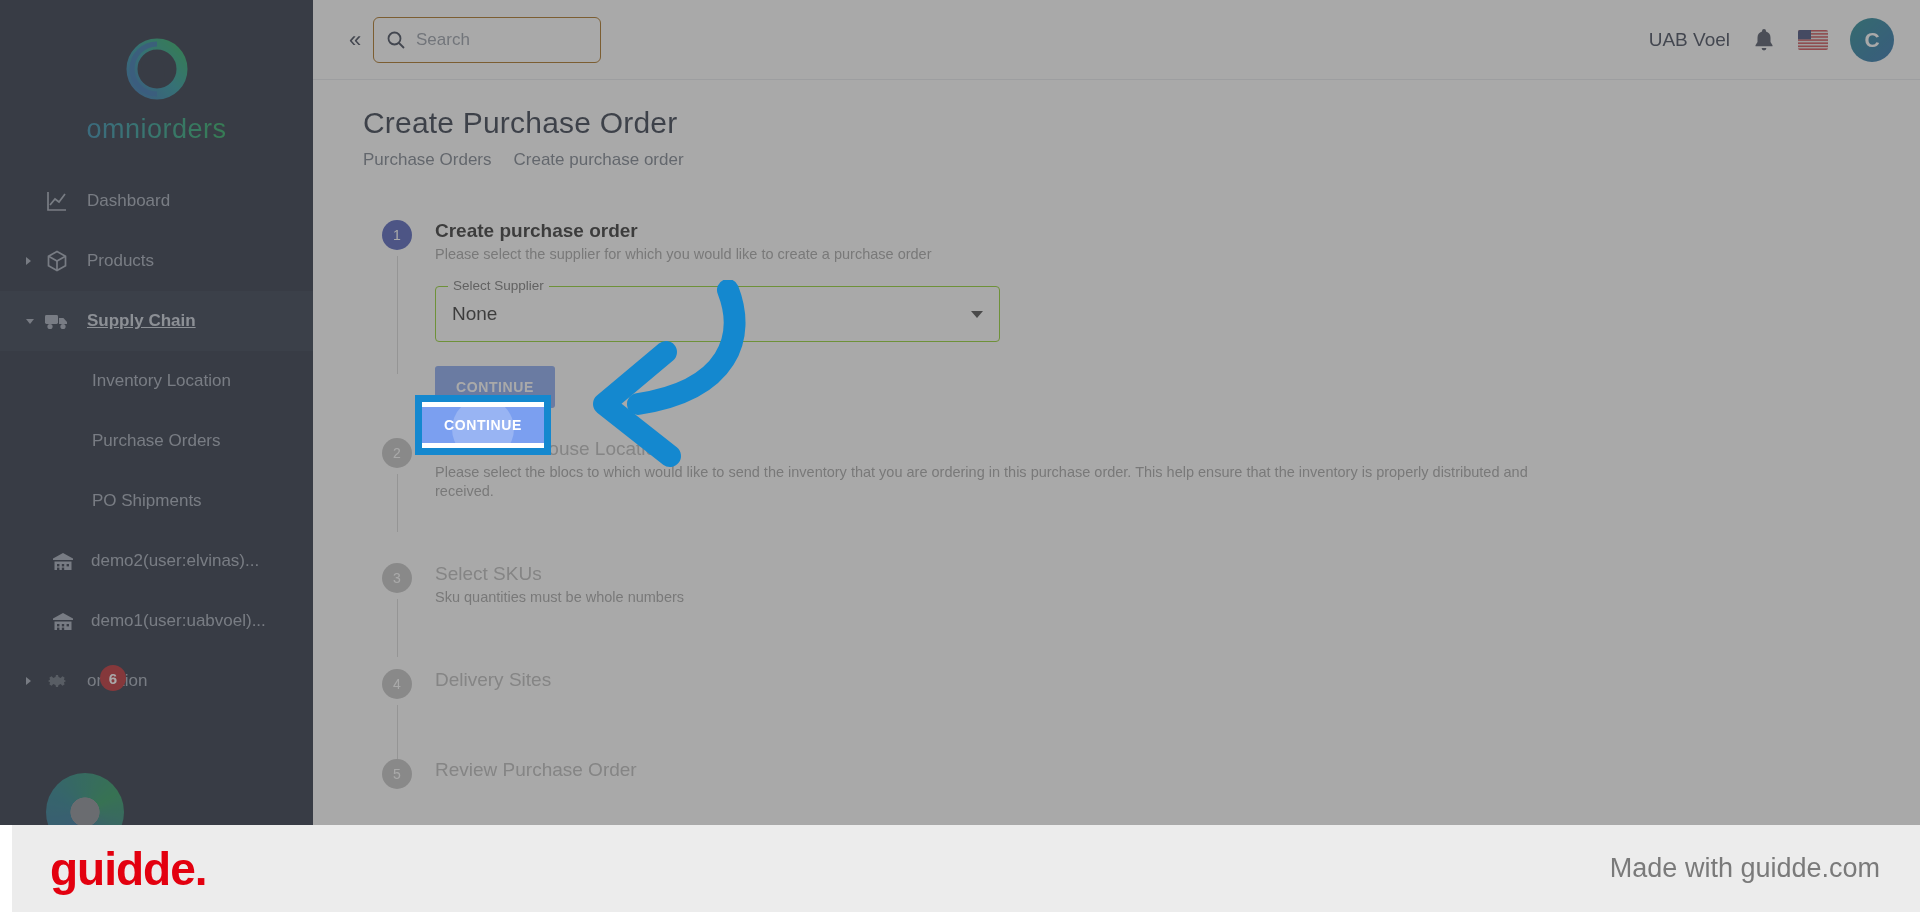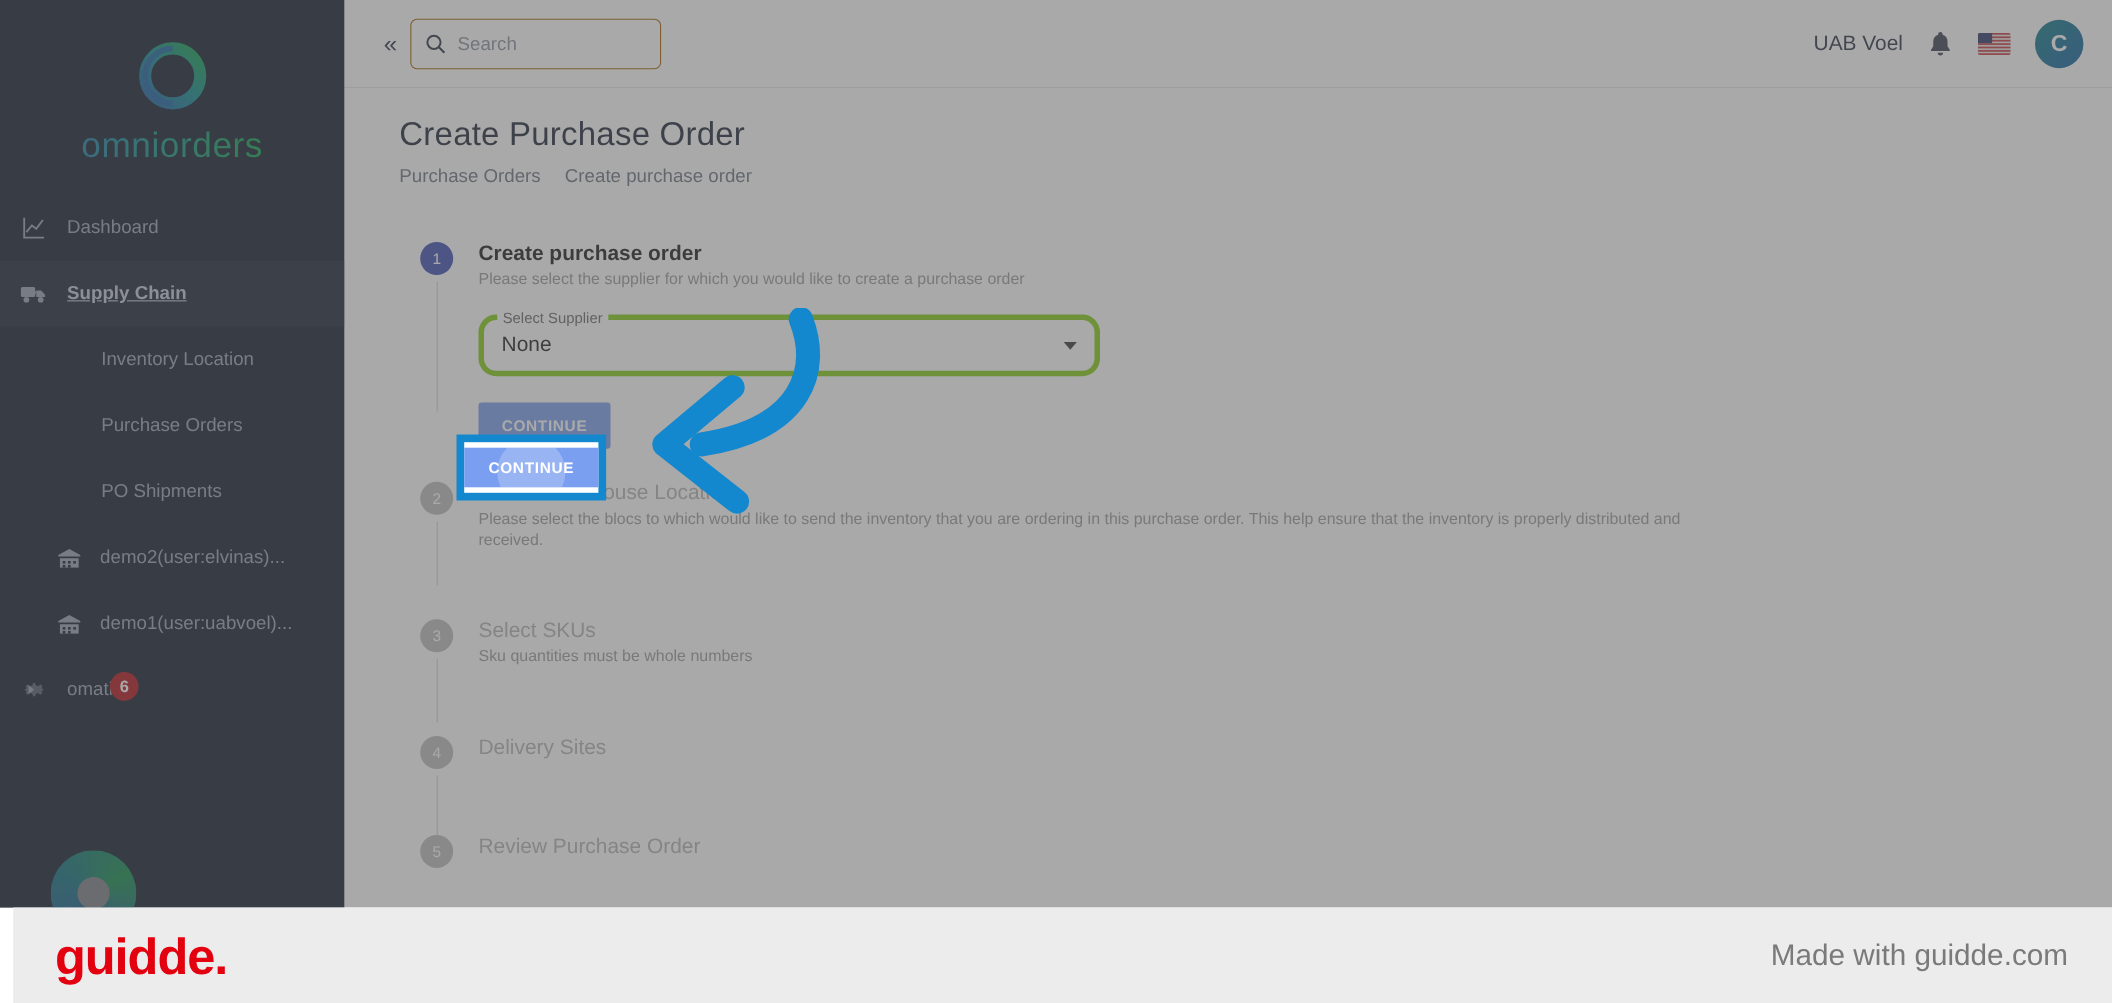--- a/index.html
+++ b/index.html
@@ -16,34 +16,34 @@
     position: absolute; left: 0; top: 0;
     width: 313px; height: 825px;
     background: #141d2e;
     overflow: hidden;
     z-index: 5;
   }
   .logo-wrap { padding-top: 32px; display: flex; flex-direction: column; align-items: center; }
   .logo-mark { width: 74px; height: 74px; position: relative; }
   .logo-text {
     margin-top: 8px;
-    font-size: 32px;
+    font-size: 27px;
     letter-spacing: .5px;
     background: linear-gradient(90deg,#1a7fa8 0%, #159488 45%, #10a34e 100%);
     -webkit-background-clip: text;
     background-clip: text;
     color: transparent;
   }
 
   .nav { margin-top: 26px; }
   .nav-item {
     position: relative;
     display: flex; align-items: center;
     height: 60px;
-    padding-left: 16px;
+    padding-left: 42px;
     color: #9aa2b1;
     font-size: 17px;
     cursor: pointer;
   }
   .nav-item .caret {
     position: absolute; left: 26px;
     width: 0; height: 0;
     border-left: 5px solid #9aa2b1;
     border-top: 4px solid transparent;
     border-bottom: 4px solid transparent;
@@ -152,21 +152,21 @@
   .step-sub { font-size: 14.5px; color: #9b9b9b; margin-top: 3px; line-height: 19px; }
   .step-line {
     position: absolute; left: 34px; top: 36px; bottom: 0;
     width: 1px; background: #d6d6d6;
   }
   .step-body { padding-top: 22px; padding-bottom: 4px; }
 
   .select-field {
     position: relative;
     width: 565px; height: 56px;
-    border: 5px solid #84cc16; border-radius: 16px;
+    border: 1px solid #84cc16; border-radius: 4px;
     display: flex; align-items: center;
     padding: 0 16px;
   }
   .select-field .legend {
     position: absolute; top: -9px; left: 12px;
     background: #fff; padding: 0 5px;
     font-size: 13.5px; color: #6b6b6b;
   }
   .select-value { font-size: 19px; color: #1c1c1c; }
   .select-arrow {
@@ -268,20 +268,31 @@
         <span class="nav-ic">
           <svg width="24" height="22" viewBox="0 0 24 22" fill="none" stroke="currentColor" stroke-width="1.7">
             <path d="M3 2v18h18"></path>
               <path d="M5 15l5-6 4 3 6-8"></path>
           </svg>
         </span>
         <span class="nav-label">Dashboard</span>
       </div>
 
 
+      <div class="nav-item">
+        <span class="caret"></span>
+        <span class="nav-ic">
+          <svg width="24" height="24" viewBox="0 0 24 24" fill="none" stroke="currentColor" stroke-width="1.7">
+            <path d="M12 2.5l8.5 4.7v9.6L12 21.5l-8.5-4.7V7.2z"></path>
+              <path d="M3.6 7.3L12 12l8.4-4.7"></path>
+              <path d="M12 12v9.4"></path>
+          </svg>
+        </span>
+        <span class="nav-label">Products</span>
+      </div>
 
       <div class="nav-item active">
         <span class="caret down"></span>
         <span class="nav-ic">
           <svg width="26" height="20" viewBox="0 0 26 20" fill="currentColor">
             <rect x="1" y="4" width="13" height="9" rx="1.4"></rect>
             <path d="M15 7h4.4l3.6 4v2h-8z"></path>
             <circle cx="6" cy="15.5" r="2.6"></circle>
               <circle cx="19" cy="15.5" r="2.6"></circle>
           </svg>

